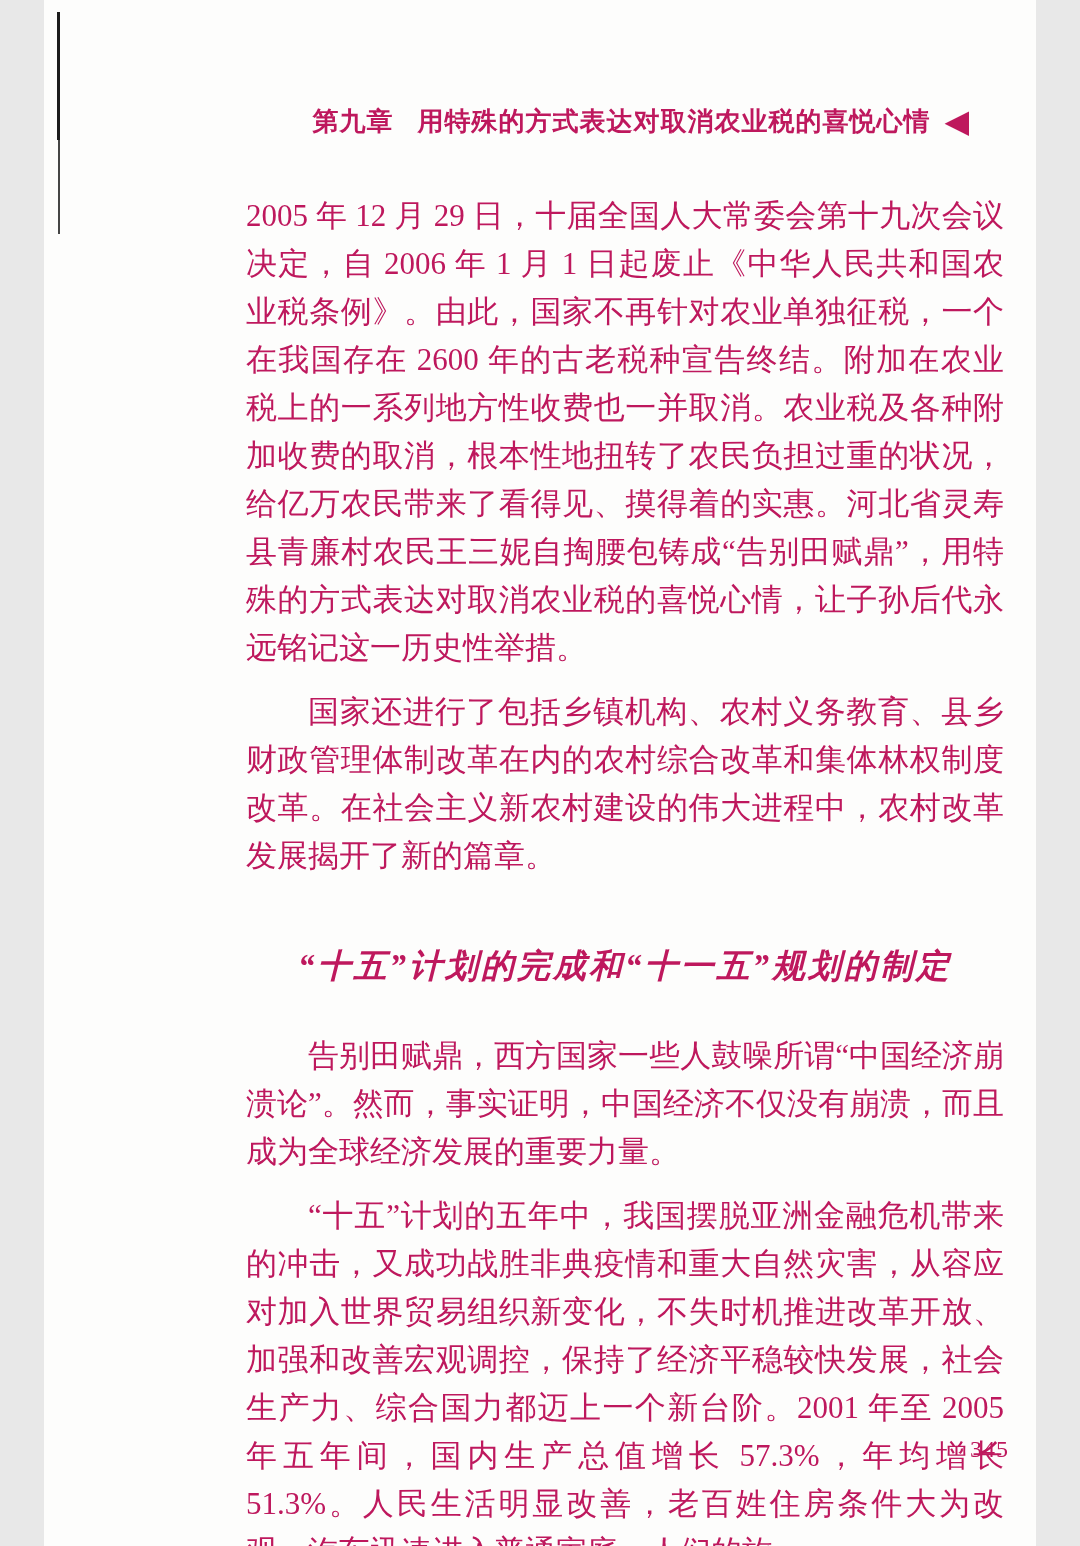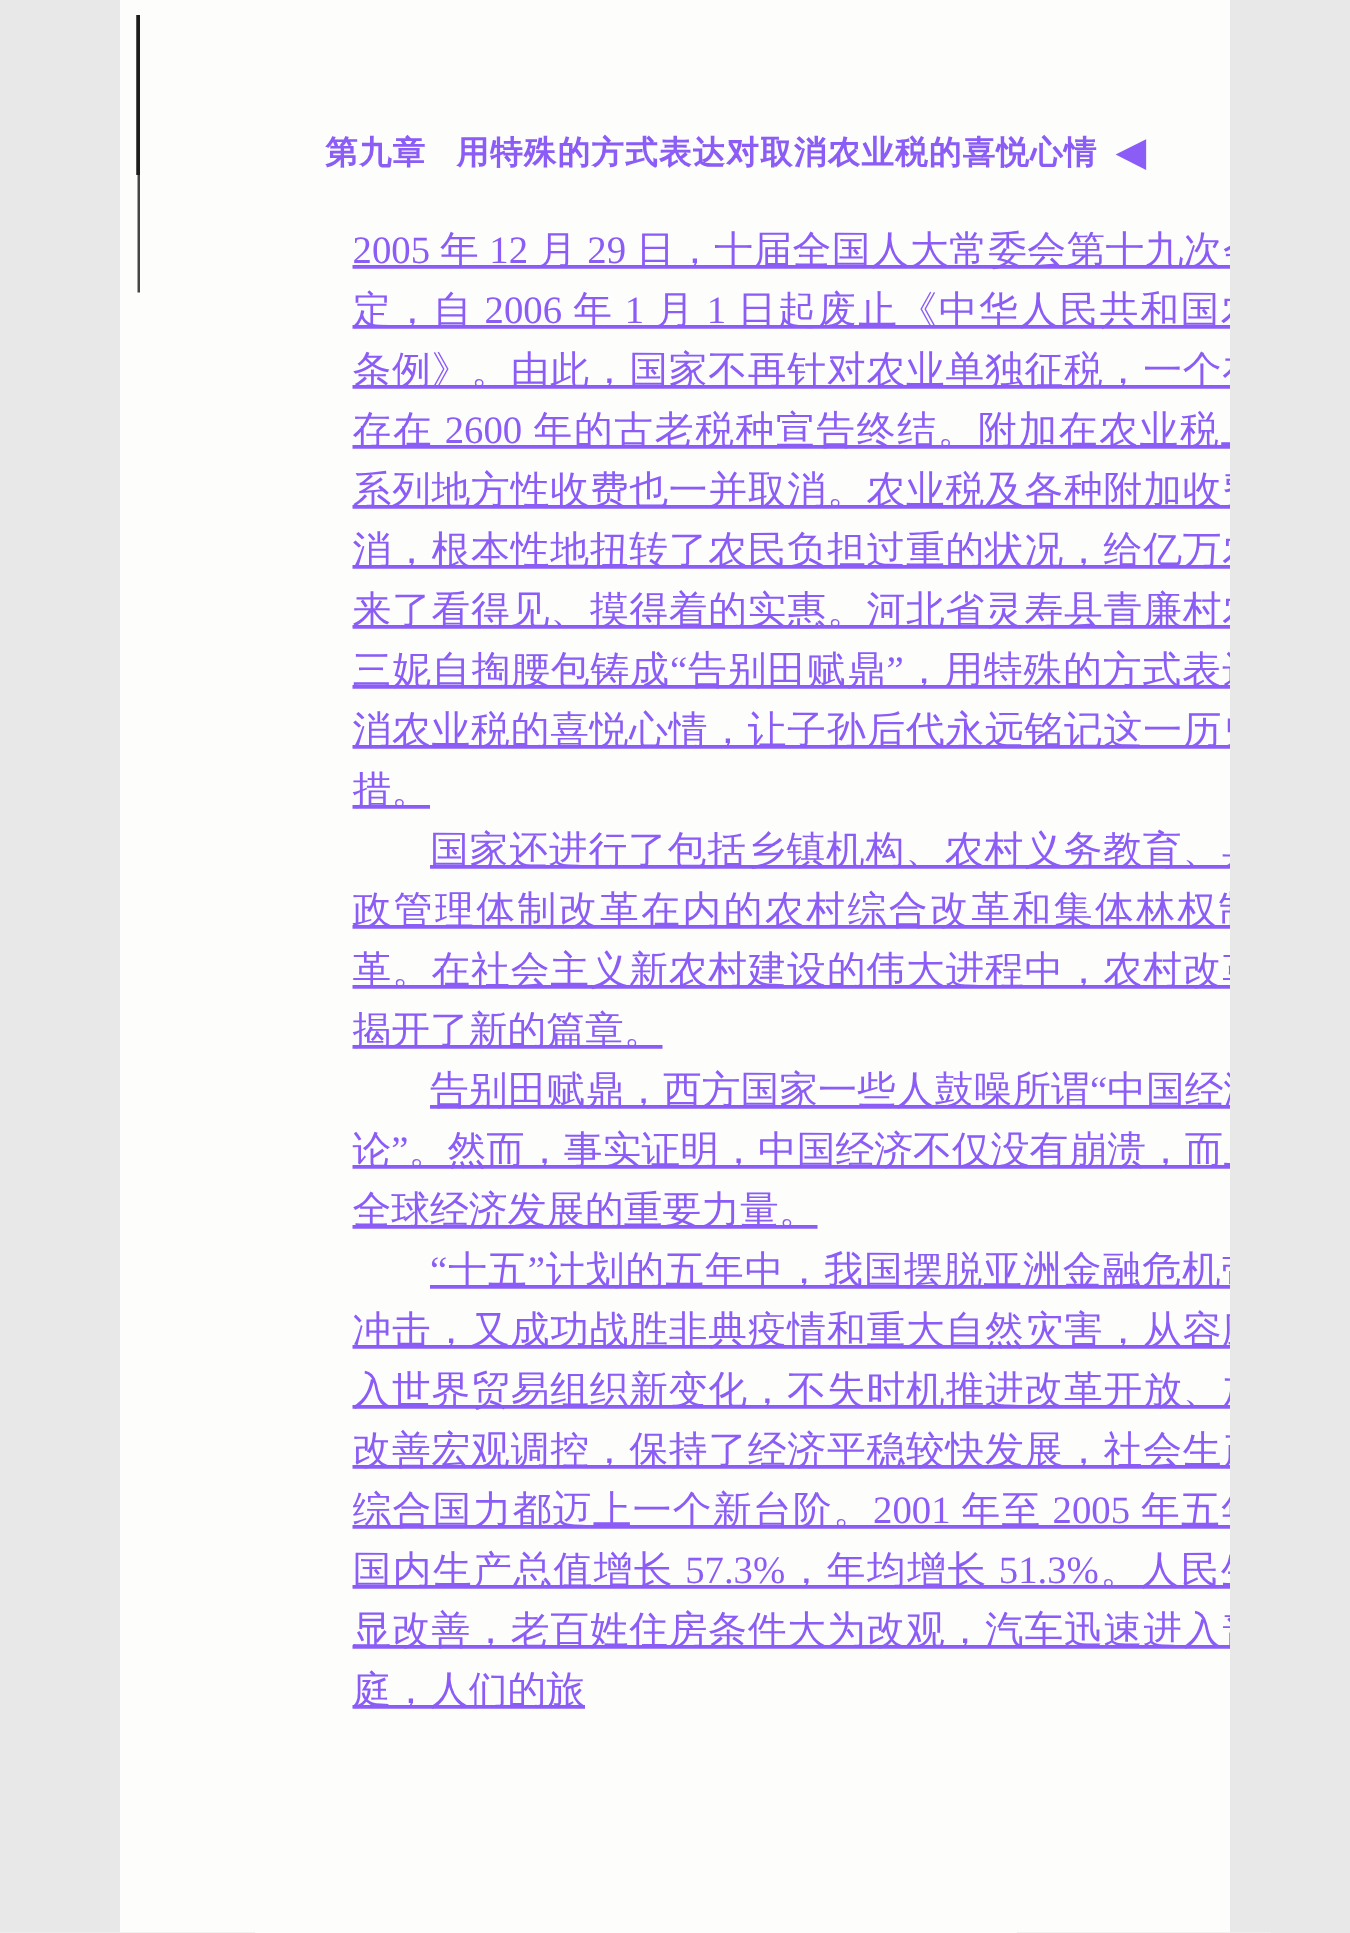--- a/index.html
+++ b/index.html
@@ -2,25 +2,25 @@
 <html><head>
 <meta charset="utf-8">
 <style>
   html, body {
     margin: 0;
     padding: 0;
     background: #e8e8e8;
   }
   .page {
     position: relative;
-    width: 888px;
+    width: 992px;
     height: 1546px;
     margin: 0 auto;
     background: #fdfdfc;
-    color: #8b5cf6;
+    color: #be185d;
     font-family: "Liberation Serif", "DejaVu Serif", serif;
     overflow: hidden;
   }
   
   .spine-line-top {
     position: absolute;
     left: 13px;
     top: 12px;
     width: 3px;
     height: 128px;
@@ -61,22 +61,21 @@
   .body-text {
     position: absolute;
     left: 186px;
     top: 176px;
     width: 790px;
     font-size: 31px;
     line-height: 48px;
     text-align: justify;
   }
   .body-text p {
-    margin: 0;
-    text-decoration: underline;
+    margin: 16px;
   }
   .body-text p.indent {
     text-indent: 2em;
   }
   
   .section-heading {
     font-family: "Liberation Serif", "DejaVu Serif", serif;
     font-style: italic;
     font-weight: 600;
     font-size: 33px;
@@ -103,19 +102,20 @@
 
   <div class="running-header">
     <span class="chapter">第九章</span>
     <span class="title">用特殊的方式表达对取消农业税的喜悦心情</span>
     <span class="arrow-icon">◀</span>
   </div>
 
   <div class="body-text">
     <p>2005 年 12 月 29 日，十届全国人大常委会第十九次会议决定，自 2006 年 1 月 1 日起废止《中华人民共和国农业税条例》。由此，国家不再针对农业单独征税，一个在我国存在 2600 年的古老税种宣告终结。附加在农业税上的一系列地方性收费也一并取消。农业税及各种附加收费的取消，根本性地扭转了农民负担过重的状况，给亿万农民带来了看得见、摸得着的实惠。河北省灵寿县青廉村农民王三妮自掏腰包铸成“告别田赋鼎”，用特殊的方式表达对取消农业税的喜悦心情，让子孙后代永远铭记这一历史性举措。</p>
     <p class="indent">国家还进行了包括乡镇机构、农村义务教育、县乡财政管理体制改革在内的农村综合改革和集体林权制度改革。在社会主义新农村建设的伟大进程中，农村改革发展揭开了新的篇章。</p>
+    <h2 class="section-heading">“十五”计划的完成和“十一五”规划的制定</h2>
     <p class="indent">告别田赋鼎，西方国家一些人鼓噪所谓“中国经济崩溃论”。然而，事实证明，中国经济不仅没有崩溃，而且成为全球经济发展的重要力量。</p>
     <p class="indent">“十五”计划的五年中，我国摆脱亚洲金融危机带来的冲击，又成功战胜非典疫情和重大自然灾害，从容应对加入世界贸易组织新变化，不失时机推进改革开放、加强和改善宏观调控，保持了经济平稳较快发展，社会生产力、综合国力都迈上一个新台阶。2001 年至 2005 年五年间，国内生产总值增长 57.3%，年均增长 51.3%。人民生活明显改善，老百姓住房条件大为改观，汽车迅速进入普通家庭，人们的旅</p>
   </div>
 
   <div class="page-number">345</div>
 
 </div>
 
 </body></html>

